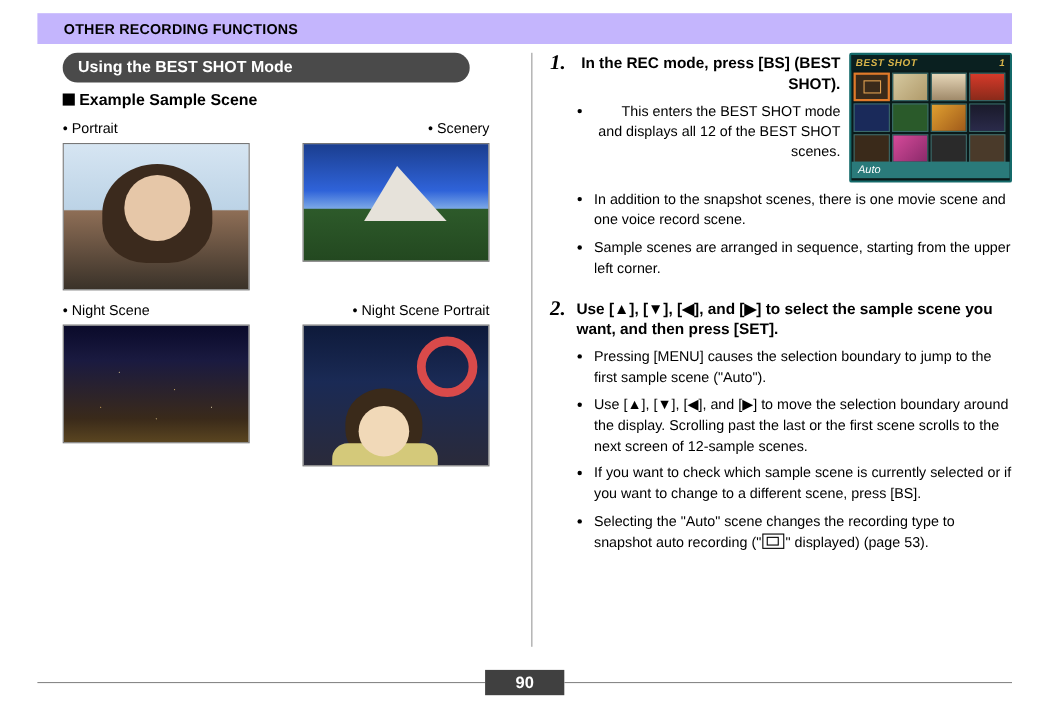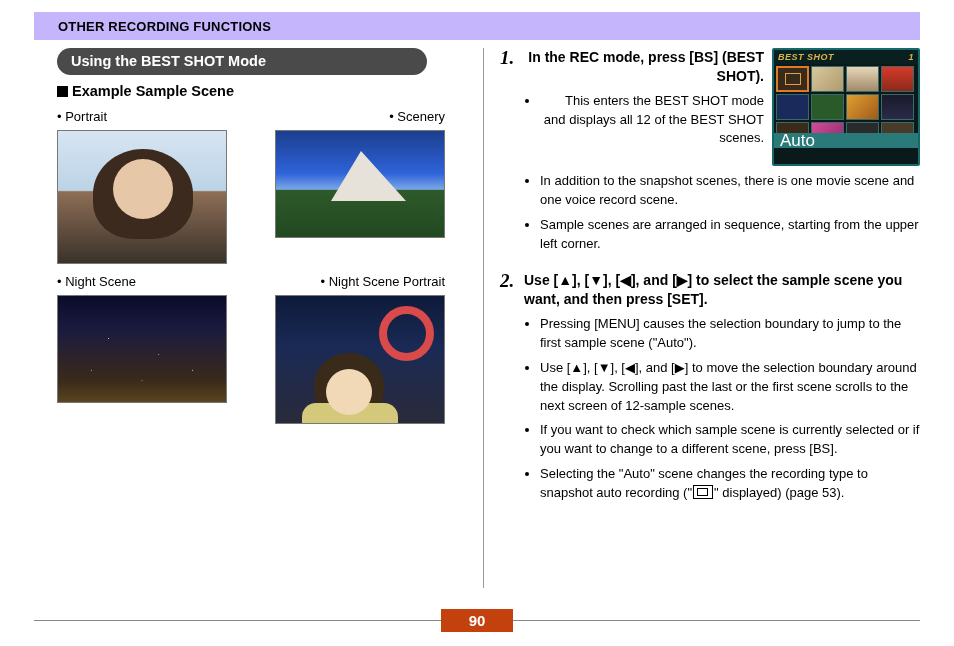--- a/index.html
+++ b/index.html
@@ -130,39 +130,39 @@
   .screen-thumb .grid{display:flex;flex-wrap:wrap;gap:2px;padding:2px;}
   .cell{width:33px;height:26px;border:1px solid #3a6a6a;box-sizing:border-box;}
   .cell.sel{border:2px solid #e07a2a;background:#3a2a1a;display:flex;align-items:center;justify-content:center;}
   .cell.sel::after{content:"";width:14px;height:10px;border:1px solid #e0a050;}
   .cell.c1{background:linear-gradient(135deg,#d6c9a0,#b09a6a);}
   .cell.c2{background:linear-gradient(180deg,#e6d6b8,#a08a6a);}
   .cell.c3{background:linear-gradient(180deg,#d63a2a,#8a2a1a);}
   .cell.c4{background:#1a2a5a;} .cell.c5{background:#2a5a2a;} .cell.c6{background:linear-gradient(135deg,#e0a030,#a05a1a);}
   .cell.c7{background:linear-gradient(180deg,#1a1a2a,#2a2a4a);} .cell.c8{background:#3a2a1a;} .cell.c9{background:linear-gradient(135deg,#d64a9a,#8a2a6a);}
   .cell.c10{background:#2a2a2a;} .cell.c11{background:#4a3a2a;}
-  .screen-thumb .botbar{position:absolute;bottom:16px;left:0;right:0;height:15px;background:#2a7a7a;color:#fff;font-size:17px;display:flex;align-items:center;padding-left:6px;}
+  .screen-thumb .botbar{position:absolute;bottom:2px;left:0;right:0;height:15px;background:#2a7a7a;color:#fff;font-size:10px;font-style:italic;display:flex;align-items:center;padding-left:6px;}
 
   .step1-flex{display:flex;text-align:right;}
   .step1-text{flex:1;}
 
   .snapshot-icon{display:inline-block;width:18px;height:12px;border:1px solid #000;vertical-align:-2px;margin:0 1px;position:relative;}
   .snapshot-icon::after{content:"";position:absolute;left:3px;top:2px;width:9px;height:6px;border:0.5px solid #000;}
 
   
   .footer {
     position: absolute;
     bottom: 14px;
     left: 34px;
     right: 34px;
     height: 24px;
     display:flex;align-items:center;
   }
   .footer .line-l,.footer .line-r{flex:1;height:1px;background:#888;}
-  .page-num{background:#c2410c;color:#fff;font-weight:bold;font-size:15px;padding:3px 28px;margin:0 0px;}
+  .page-num{background:#404040;color:#fff;font-weight:bold;font-size:15px;padding:3px 28px;margin:0 0px;}
 </style>
 </head>
 <body>
 
 <div class="page">
   <div class="header-bar">OTHER RECORDING FUNCTIONS</div>
 
   <div class="columns">
     <div class="col-left">
       <div class="pill">Using the BEST SHOT Mode</div>

